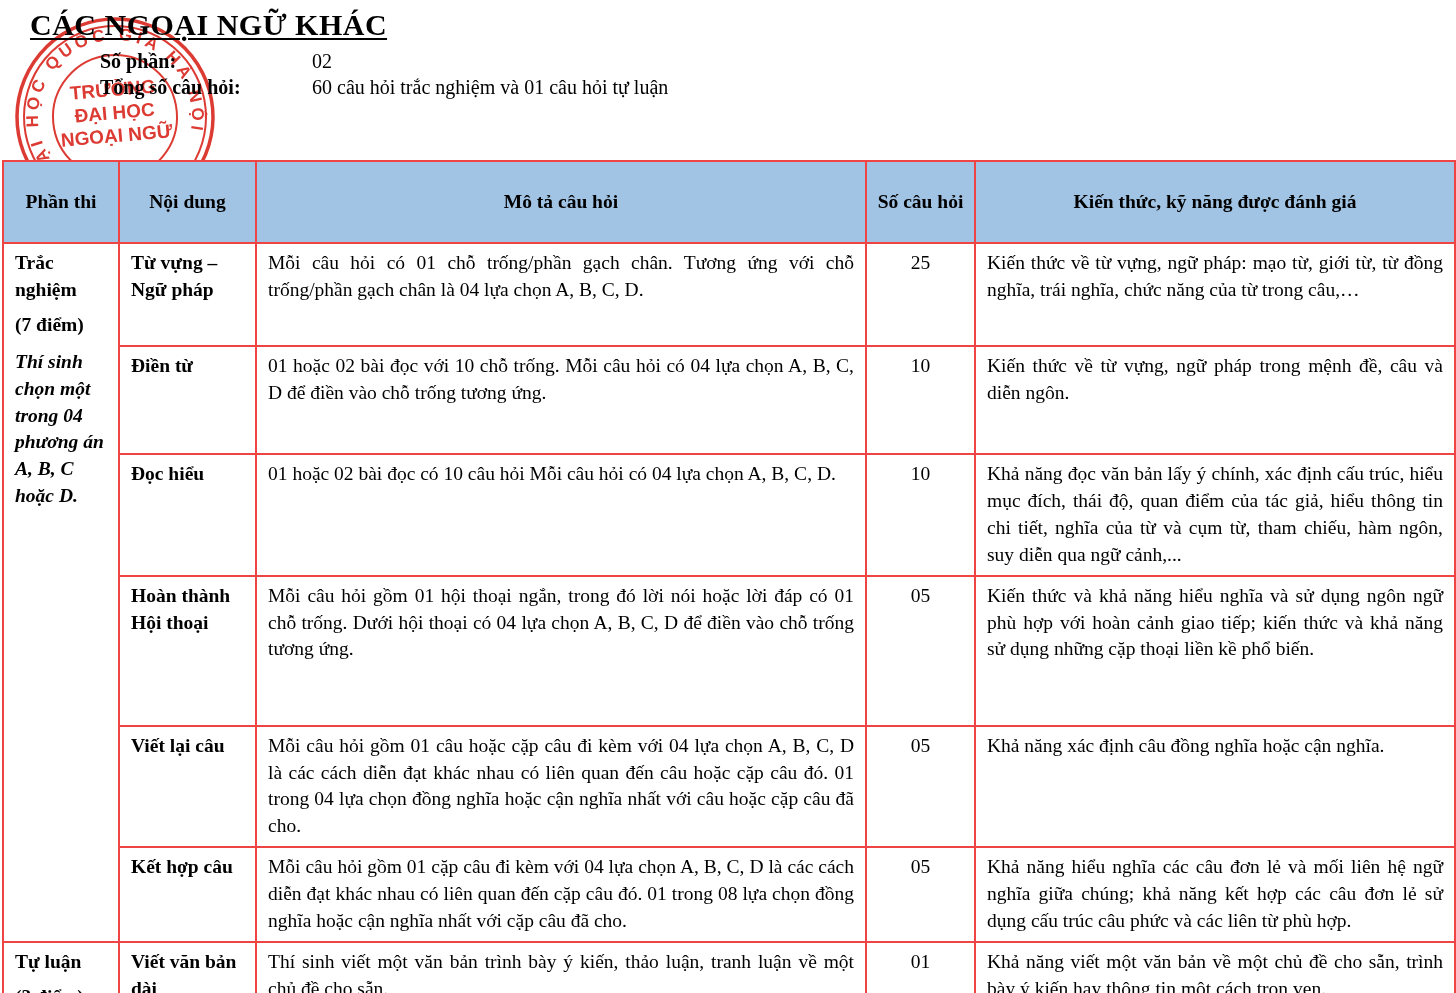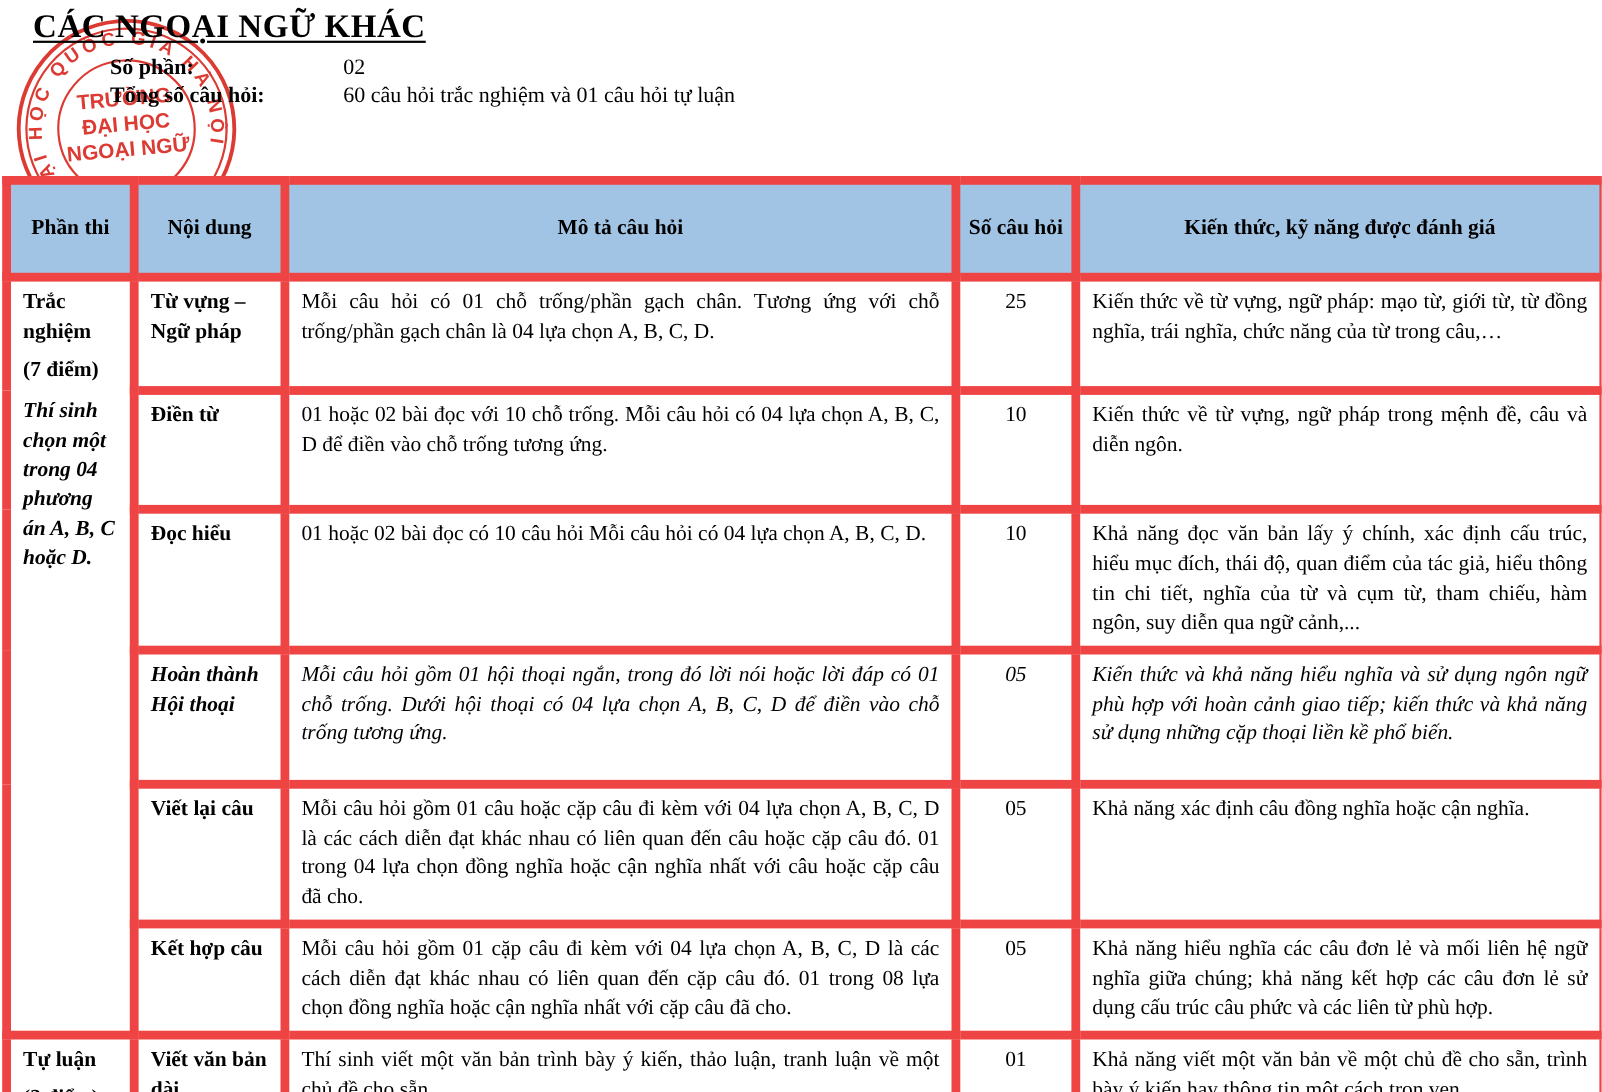--- a/index.html
+++ b/index.html
@@ -60,21 +60,21 @@
   table.spec {
     position: absolute;
     top: 160px;
     left: 2px;
     width: 1452px;
     border-collapse: collapse;
     table-layout: fixed;
     font-size: 19.5px;
   }
   table.spec th, table.spec td {
-    border: 8px solid #ef4444;
+    border: 2px solid #ef4444;
     vertical-align: top;
     padding: 6px 11px;
     line-height: 1.38;
   }
   table.spec thead th {
     background: var(--header-bg, #a2c4e4);
     font-weight: bold;
     text-align: center;
     vertical-align: middle;
     height: 72px;
@@ -85,21 +85,21 @@
   .part-points { font-weight: bold; margin-top: 8px; }
   .part-note { font-style: italic; font-weight: bold; margin-top: 10px; }
   td.content-cell { font-weight: bold; padding-top: 10px; }
   td.desc-cell { text-align: justify; padding-top: 9px; }
   td.count-cell { text-align: center; padding-top: 10px; margin-top: 40px; }
   td.skills-cell { text-align: justify; padding-top: 9px; }
 
   tr.r1 { height: 103px; }
   tr.r2 { height: 108px; }
   tr.r3 { height: 120px; }
-  tr.r4 { height: 122px; font-style: italic; }
+  tr.r4 { height: 150px; }
   tr.r5 { height: 96px; }
   tr.r6 { height: 91px; }
   tr.r7 { height: 87px; }
 </style>
 </head>
 <body>
 
 <div class="page">
 
   <div class="doc-header">

